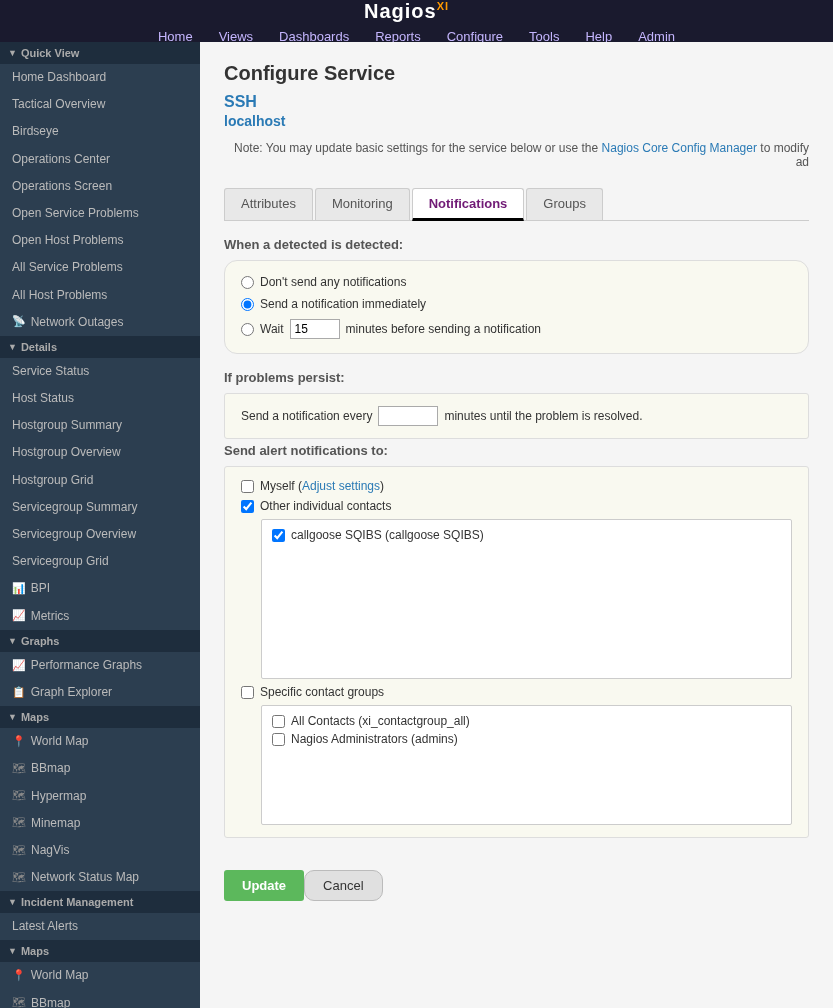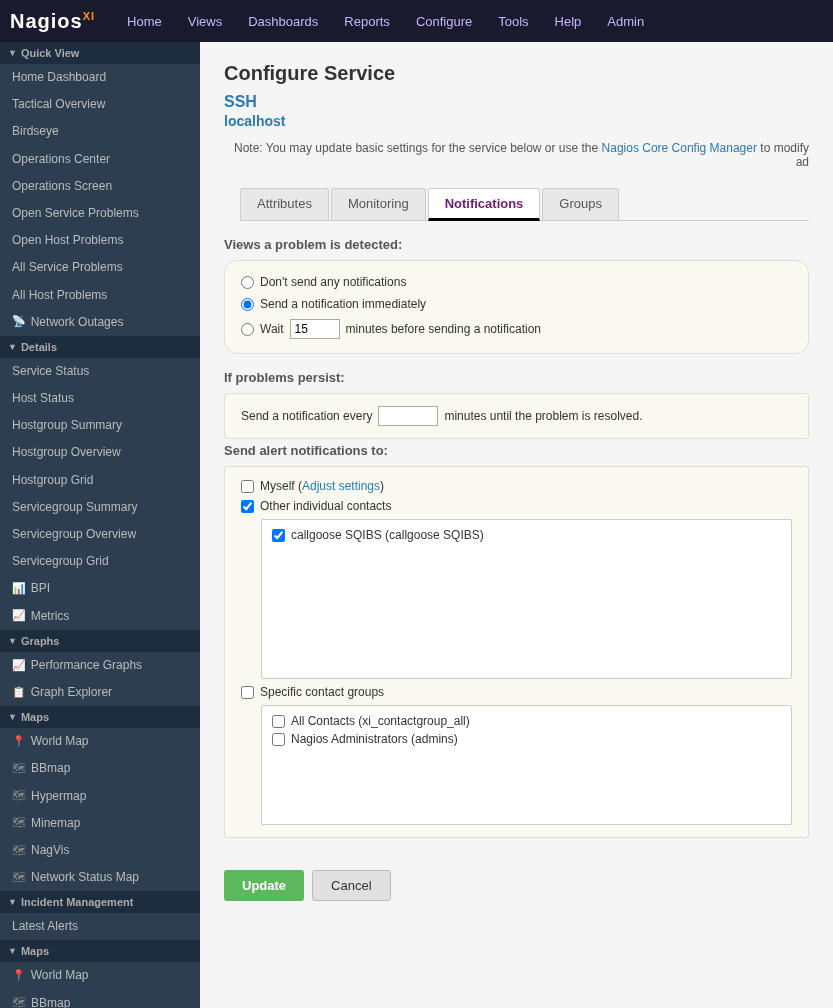--- a/index.html
+++ b/index.html
@@ -5,20 +5,21 @@
     * { box-sizing: border-box; margin: 0; padding: 0; }
     body { font-family: Arial, sans-serif; font-size: 12px; background: #f0f0f0; color: #333; }
 
     
     .topnav {
       background: #1a1a2e;
       display: flex;
       align-items: center;
       height: 42px;
       padding: 0 10px;
+      flex-direction: column;
     }
     .logo {
       color: #fff;
       font-size: 20px;
       font-weight: bold;
       margin-right: 20px;
       letter-spacing: 1px;
     }
     .logo sup { font-size: 11px; color: #f90; }
     .nav-items { display: flex; gap: 2px; }
@@ -101,21 +102,20 @@
     .note-text a {
       color: #2a7ab5;
       text-decoration: none;
     }
 
     
     .tabs {
       display: flex;
       border-bottom: 1px solid #ccc;
       margin-bottom: 16px;
-      margin-left: 16px;
     }
     .tab {
       padding: 7px 16px;
       cursor: pointer;
       border: 1px solid #ccc;
       border-bottom: none;
       background: #e8e8e8;
       margin-right: 2px;
       border-radius: 3px 3px 0 0;
       font-size: 13px;
@@ -226,39 +226,38 @@
       border: 1px solid #ccc;
       border-radius: 2px;
       padding: 8px 10px;
       margin-left: 20px;
       margin-top: 4px;
       min-height: 120px;
     }
 
     .action-buttons {
       display: flex;
-      gap: 8px;
       margin-top: 32px;
     }
     .btn-update {
       background: #5cb85c;
       color: #fff;
       border: none;
       padding: 7px 18px;
       border-radius: 3px;
       cursor: pointer;
       font-size: 13px;
       font-weight: bold;
     }
     .btn-cancel {
       background: #e0e0e0;
       color: #333;
       border: 1px solid #bbb;
       padding: 7px 18px;
-      border-radius: 3px;
+      border-radius: 10px;
       cursor: pointer;
       font-size: 13px;
     }
   </style>
 </head>
 <body>
 
 <div class="topnav">
   <div class="logo">
     <span>Nagios</span><sup>XI</sup>
@@ -426,21 +425,21 @@
       <span>to modify ad</span>
     </div>
 
     <div class="tabs">
       <div class="tab">Attributes</div>
       <div class="tab">Monitoring</div>
       <div class="tab active">Notifications</div>
       <div class="tab">Groups</div>
     </div>
 
-    <p class="section-label">Views a problem is detected:</p>
+    <p class="section-label">When a detected is detected:</p>
 
     <div class="card">
       <div class="radio-row">
         <input type="radio" name="notification_type" style="">
         <label>Don't send any notifications</label>
       </div>
       <div class="radio-row">
         <input type="radio" name="notification_type" checked="" style="">
         <label>Send a notification immediately</label>
       </div>

